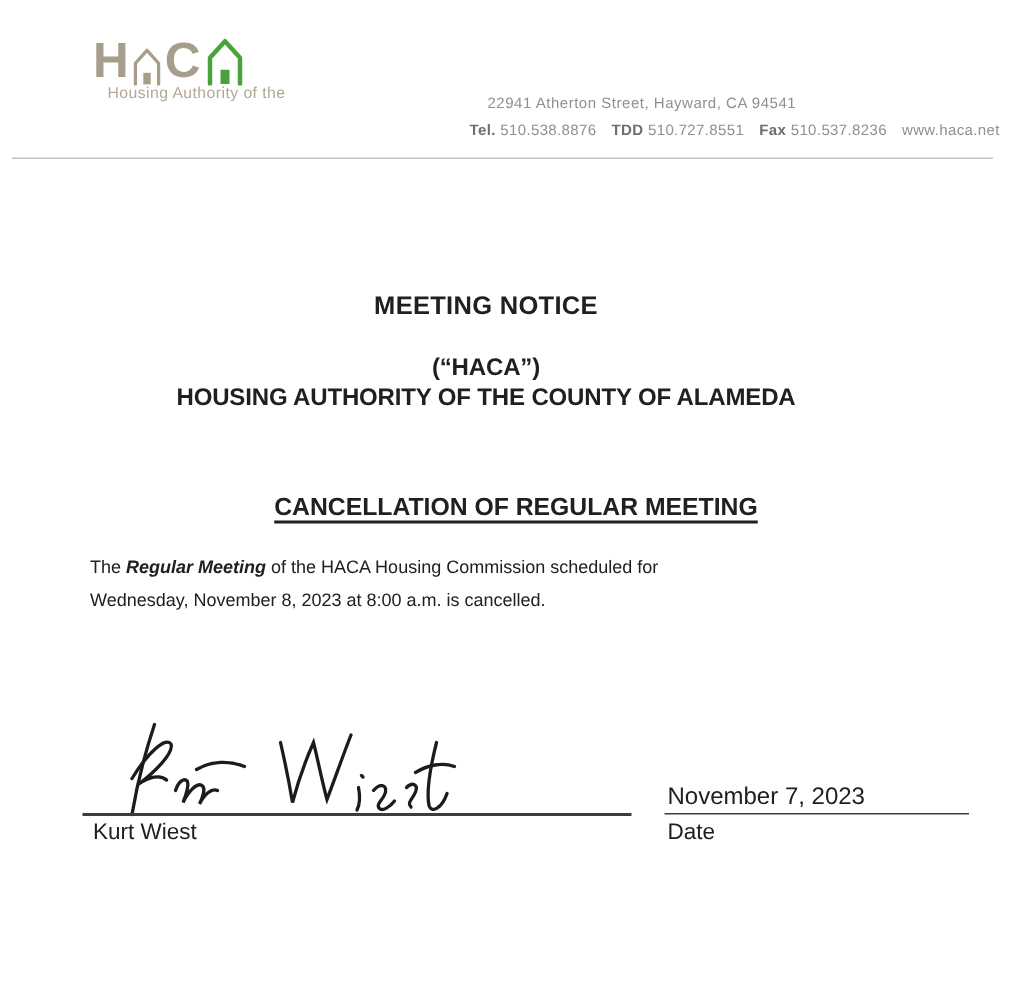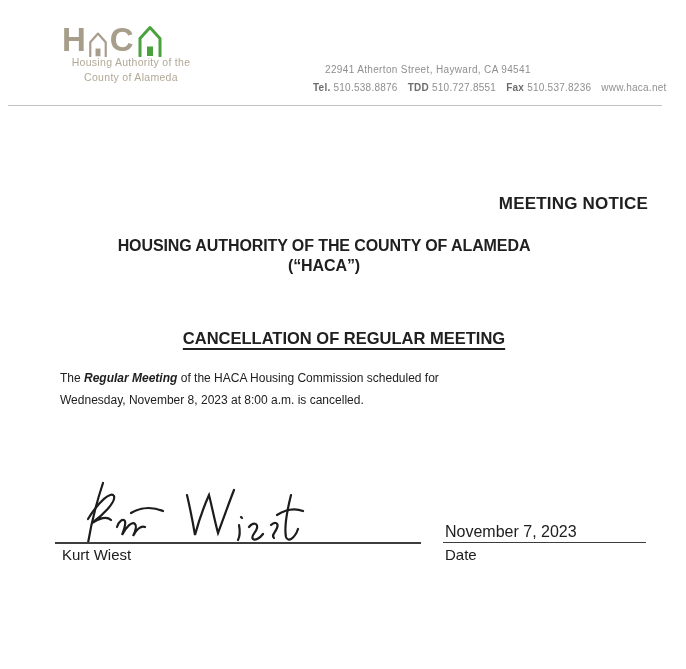--- a/index.html
+++ b/index.html
@@ -28,21 +28,21 @@
   .contact{position:absolute;left:313px;top:64px;white-space:nowrap;}
   .address{font-size:10px;color:#8f8f8f;letter-spacing:0.35px;margin-left:12px;}
   .phones{margin-top:7px;font-size:10px;letter-spacing:0.25px;}
   .phones .lbl{font-weight:bold;color:#6d6d6d;margin-right:3px;}
   .phones .num{color:#8f8f8f;margin-right:10px;}
   .phones .site{color:#8f8f8f;}
   .rule{position:absolute;left:8px;top:105px;width:654px;height:1px;background:#c2c2c2;}
   
   .doc-title{
     position:absolute;left:0;top:194px;width:648px;margin:0;
-    text-align:right;font-size:17px;font-weight:bold;letter-spacing:0.2px;
+    text-align:center;font-size:17px;font-weight:bold;letter-spacing:0.2px;
   }
   .org-block{
     position:absolute;left:0;top:236px;width:648px;
     text-align:center;font-size:16px;font-weight:bold;
     line-height:20px;letter-spacing:-0.1px;
   }
   .subject{
     position:absolute;left:0;top:329px;width:648px;margin:0;
     text-align:center;font-size:16.5px;font-weight:bold;
     text-decoration:underline;text-decoration-thickness:1.5px;text-underline-offset:4px;padding-left:20px;
@@ -74,38 +74,37 @@
         <rect x="8.3" y="19" width="5.4" height="8.5" fill="#a69d8a"></rect>
       </svg>
       <span class="logo-letter">C</span>
       <svg class="house-green" width="26" height="32" viewBox="0 0 26 32">
         <path d="M3 31 L3 13.5 L13 2.5 L23 13.5 L23 31" fill="none" stroke="#4aa23c" stroke-width="3" stroke-linecap="round" stroke-linejoin="round"></path>
         <rect x="10" y="21.5" width="6" height="9.5" fill="#4aa23c"></rect>
       </svg>
     </div>
     <div class="tagline">
       <div>Housing Authority of the</div>
-      <div>County of Alameda</div>
     </div>
   </div>
 
   <div class="contact">
     <div class="address">22941 Atherton Street, Hayward, CA 94541</div>
     <div class="phones">
       <span class="lbl">Tel.</span><span class="num">510.538.8876</span><span class="lbl">TDD</span><span class="num">510.727.8551</span><span class="lbl">Fax</span><span class="num">510.537.8236</span><span class="site">www.haca.net</span>
     </div>
   </div>
 
   <div class="rule"></div>
 
   <h1 class="doc-title">MEETING NOTICE</h1>
 
   <div class="org-block">
+    <div>(“HACA”)</div>
     <div>HOUSING AUTHORITY OF THE COUNTY OF ALAMEDA</div>
-    <div>(“HACA”)</div>
   </div>
 
   <h2 class="subject">CANCELLATION OF REGULAR MEETING</h2>
 
   <div class="body-par">
     <div><span>The </span><span class="emph">Regular Meeting</span><span> of the HACA Housing Commission scheduled for</span></div>
     <div>Wednesday, November 8, 2023 at 8:00 a.m. is cancelled.</div>
   </div>
 
   <svg class="sig-svg" width="240" height="75" viewBox="0 0 240 75">

